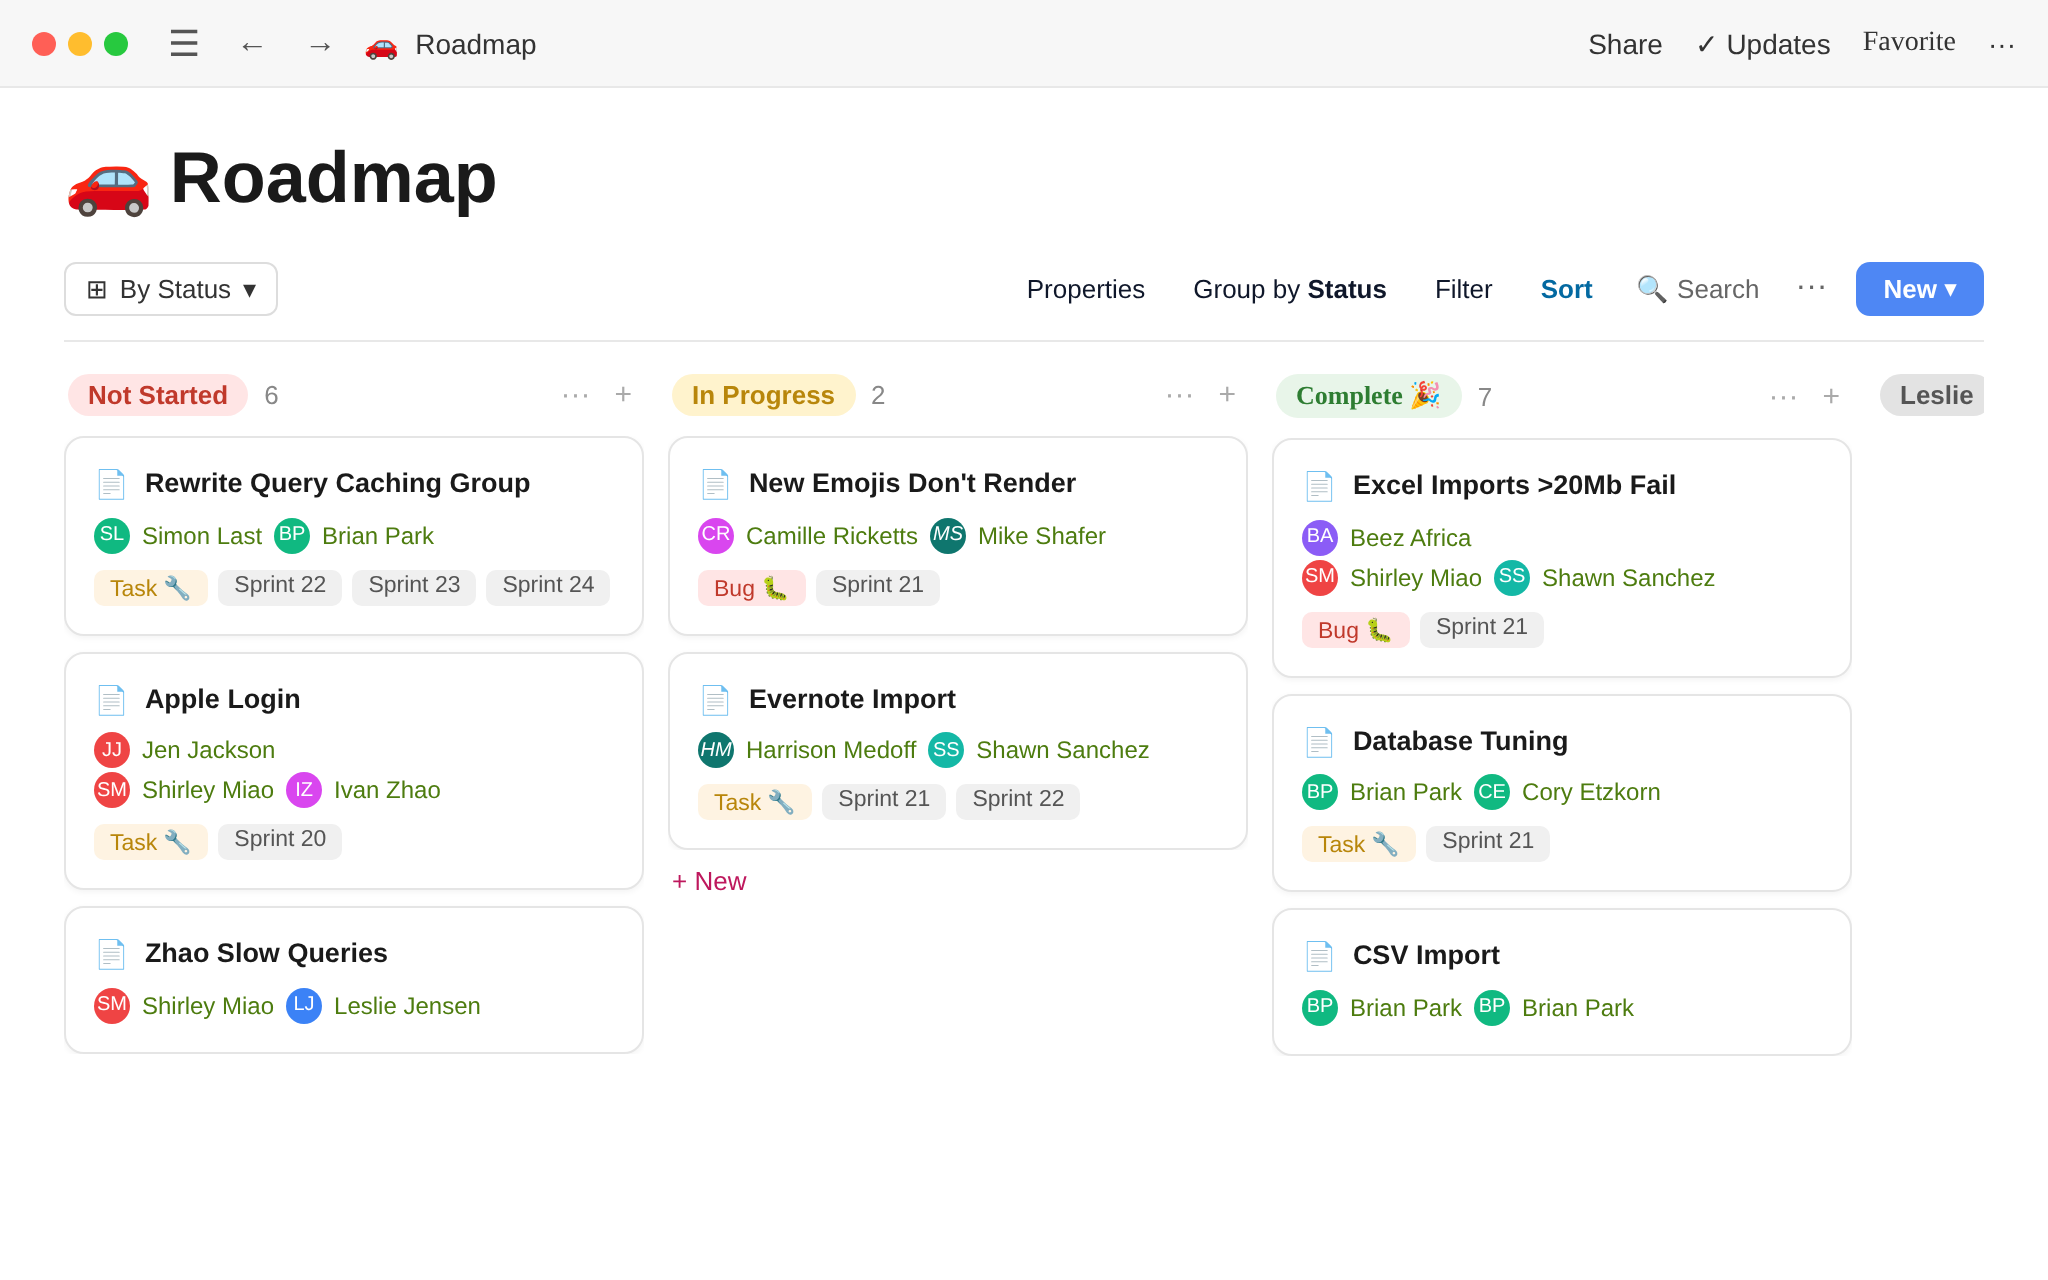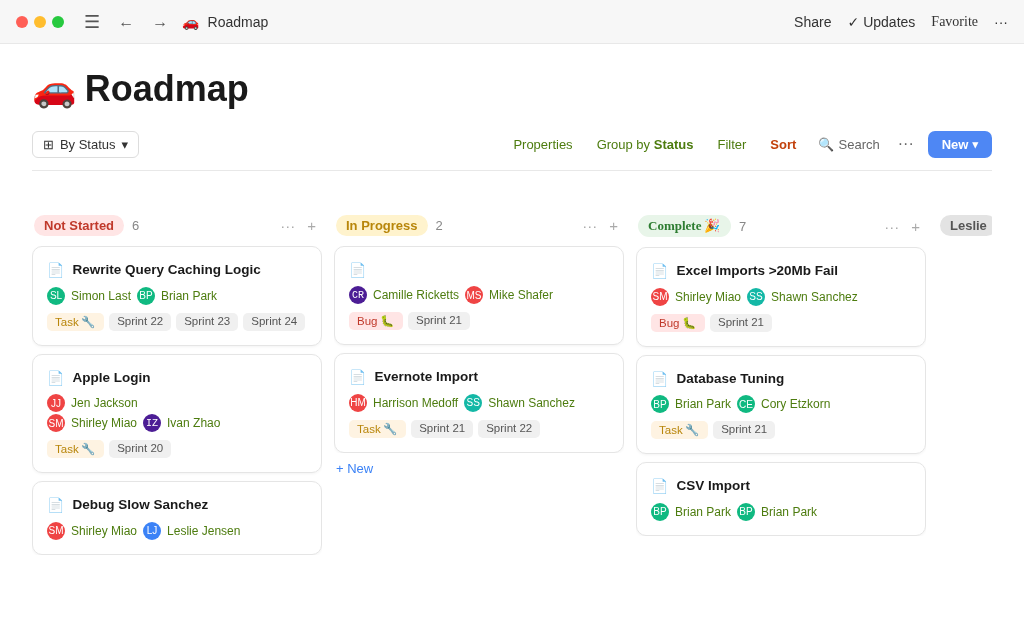--- a/index.html
+++ b/index.html
@@ -143,26 +143,26 @@
     }
     .toolbar-center {
       display: flex;
       align-items: center;
       gap: 0;
       margin-left: auto;
     }
     .toolbar-item {
       padding: 5px 12px;
       font-size: 13px;
-      color: #4d7c0f;
+      color: #0f172a;
       cursor: pointer;
       border-radius: 5px;
     }
     .toolbar-item.accent {
-      color: #c2410c;
+      color: #0369a1;
       font-weight: 600;
     }
     .toolbar-search {
       display: flex;
       align-items: center;
       gap: 4px;
       padding: 5px 10px;
       font-size: 13px;
       color: #666;
       cursor: pointer;
@@ -192,21 +192,20 @@
       margin-left: 2px;
     }
 
     
     .board {
       display: flex;
       gap: 12px;
       overflow-x: auto;
       flex: 1;
       padding-bottom: 24px;
-      margin-top: 28px;
     }
 
     .column {
       min-width: 290px;
       max-width: 290px;
       display: flex;
       flex-direction: column;
       gap: 0;
     }
 
@@ -346,34 +345,34 @@
     }
     .tag-sprint {
       background: #f0f0f0;
       color: #555;
     }
 
     .card-new-btn {
       display: flex;
       align-items: center;
       gap: 6px;
-      color: #3b82f6;
+      color: #be185d;
       font-size: 13px;
       cursor: pointer;
       padding: 8px 2px;
     }
 
     
-    .av-pink { background: #4c1d95; font-family: Liberation Mono, monospace; }
+    .av-pink { background: #d946ef; }
     .av-blue { background: #3b82f6; }
     .av-green { background: #10b981; }
     .av-purple { background: #8b5cf6; }
     .av-teal { background: #14b8a6; }
     .av-red { background: #ef4444; text-align: center; }
-    .av-gray { background: #ef4444; }
+    .av-gray { background: #0f766e; font-style: italic; }
   </style>
 </head>
 <body>
 
 <div class="titlebar">
   <div class="titlebar-left">
     <div class="traffic-lights">
       <div class="traffic-light tl-red"></div>
       <div class="traffic-light tl-yellow"></div>
       <div class="traffic-light tl-green"></div>
@@ -438,21 +437,21 @@
           <span class="column-count">6</span>
           <div class="column-actions">
             <button class="col-action-btn">···</button>
             <button class="col-action-btn">+</button>
           </div>
         </div>
         <div class="cards">
           <div class="card">
             <div class="card-title-row">
               <span class="card-icon">📄</span>
-              <span class="card-title">Rewrite Query Caching Logic</span>
+              <span class="card-title">Rewrite Query Caching Group</span>
             </div>
             <div class="card-avatars">
               <div class="card-avatar-row">
                 <div class="avatar av-green">SL</div>
                 <span class="avatar-name">Simon Last</span>
                 <div class="avatar av-green">BP</div>
                 <span class="avatar-name">Brian Park</span>
               </div>
             </div>
             <div class="card-tags">
@@ -480,21 +479,21 @@
               </div>
             </div>
             <div class="card-tags">
               <span class="tag tag-task">Task 🔧</span>
               <span class="tag tag-sprint">Sprint 20</span>
             </div>
           </div>
           <div class="card">
             <div class="card-title-row">
               <span class="card-icon">📄</span>
-              <span class="card-title">Debug Slow Sanchez</span>
+              <span class="card-title">Zhao Slow Queries</span>
             </div>
             <div class="card-avatars">
               <div class="card-avatar-row">
                 <div class="avatar av-red">SM</div>
                 <span class="avatar-name">Shirley Miao</span>
                 <div class="avatar av-blue">LJ</div>
                 <span class="avatar-name">Leslie Jensen</span>
               </div>
             </div>
           </div>
@@ -506,20 +505,21 @@
           <span class="column-count">2</span>
           <div class="column-actions">
             <button class="col-action-btn">···</button>
             <button class="col-action-btn">+</button>
           </div>
         </div>
         <div class="cards">
           <div class="card">
             <div class="card-title-row">
               <span class="card-icon">📄</span>
+              <span class="card-title">New Emojis Don't Render</span>
             </div>
             <div class="card-avatars">
               <div class="card-avatar-row">
                 <div class="avatar av-pink">CR</div>
                 <span class="avatar-name">Camille Ricketts</span>
                 <div class="avatar av-gray">MS</div>
                 <span class="avatar-name">Mike Shafer</span>
               </div>
             </div>
             <div class="card-tags">
@@ -559,20 +559,24 @@
           </div>
         </div>
         <div class="cards">
           <div class="card">
             <div class="card-title-row">
               <span class="card-icon">📄</span>
               <span class="card-title">Excel Imports &gt;20Mb Fail</span>
             </div>
             <div class="card-avatars">
               <div class="card-avatar-row">
+                <div class="avatar av-purple">BA</div>
+                <span class="avatar-name">Beez Africa</span>
+              </div>
+              <div class="card-avatar-row">
                 <div class="avatar av-red">SM</div>
                 <span class="avatar-name">Shirley Miao</span>
                 <div class="avatar av-teal">SS</div>
                 <span class="avatar-name">Shawn Sanchez</span>
               </div>
             </div>
             <div class="card-tags">
               <span class="tag tag-bug">Bug 🐛</span>
               <span class="tag tag-sprint">Sprint 21</span>
             </div>

